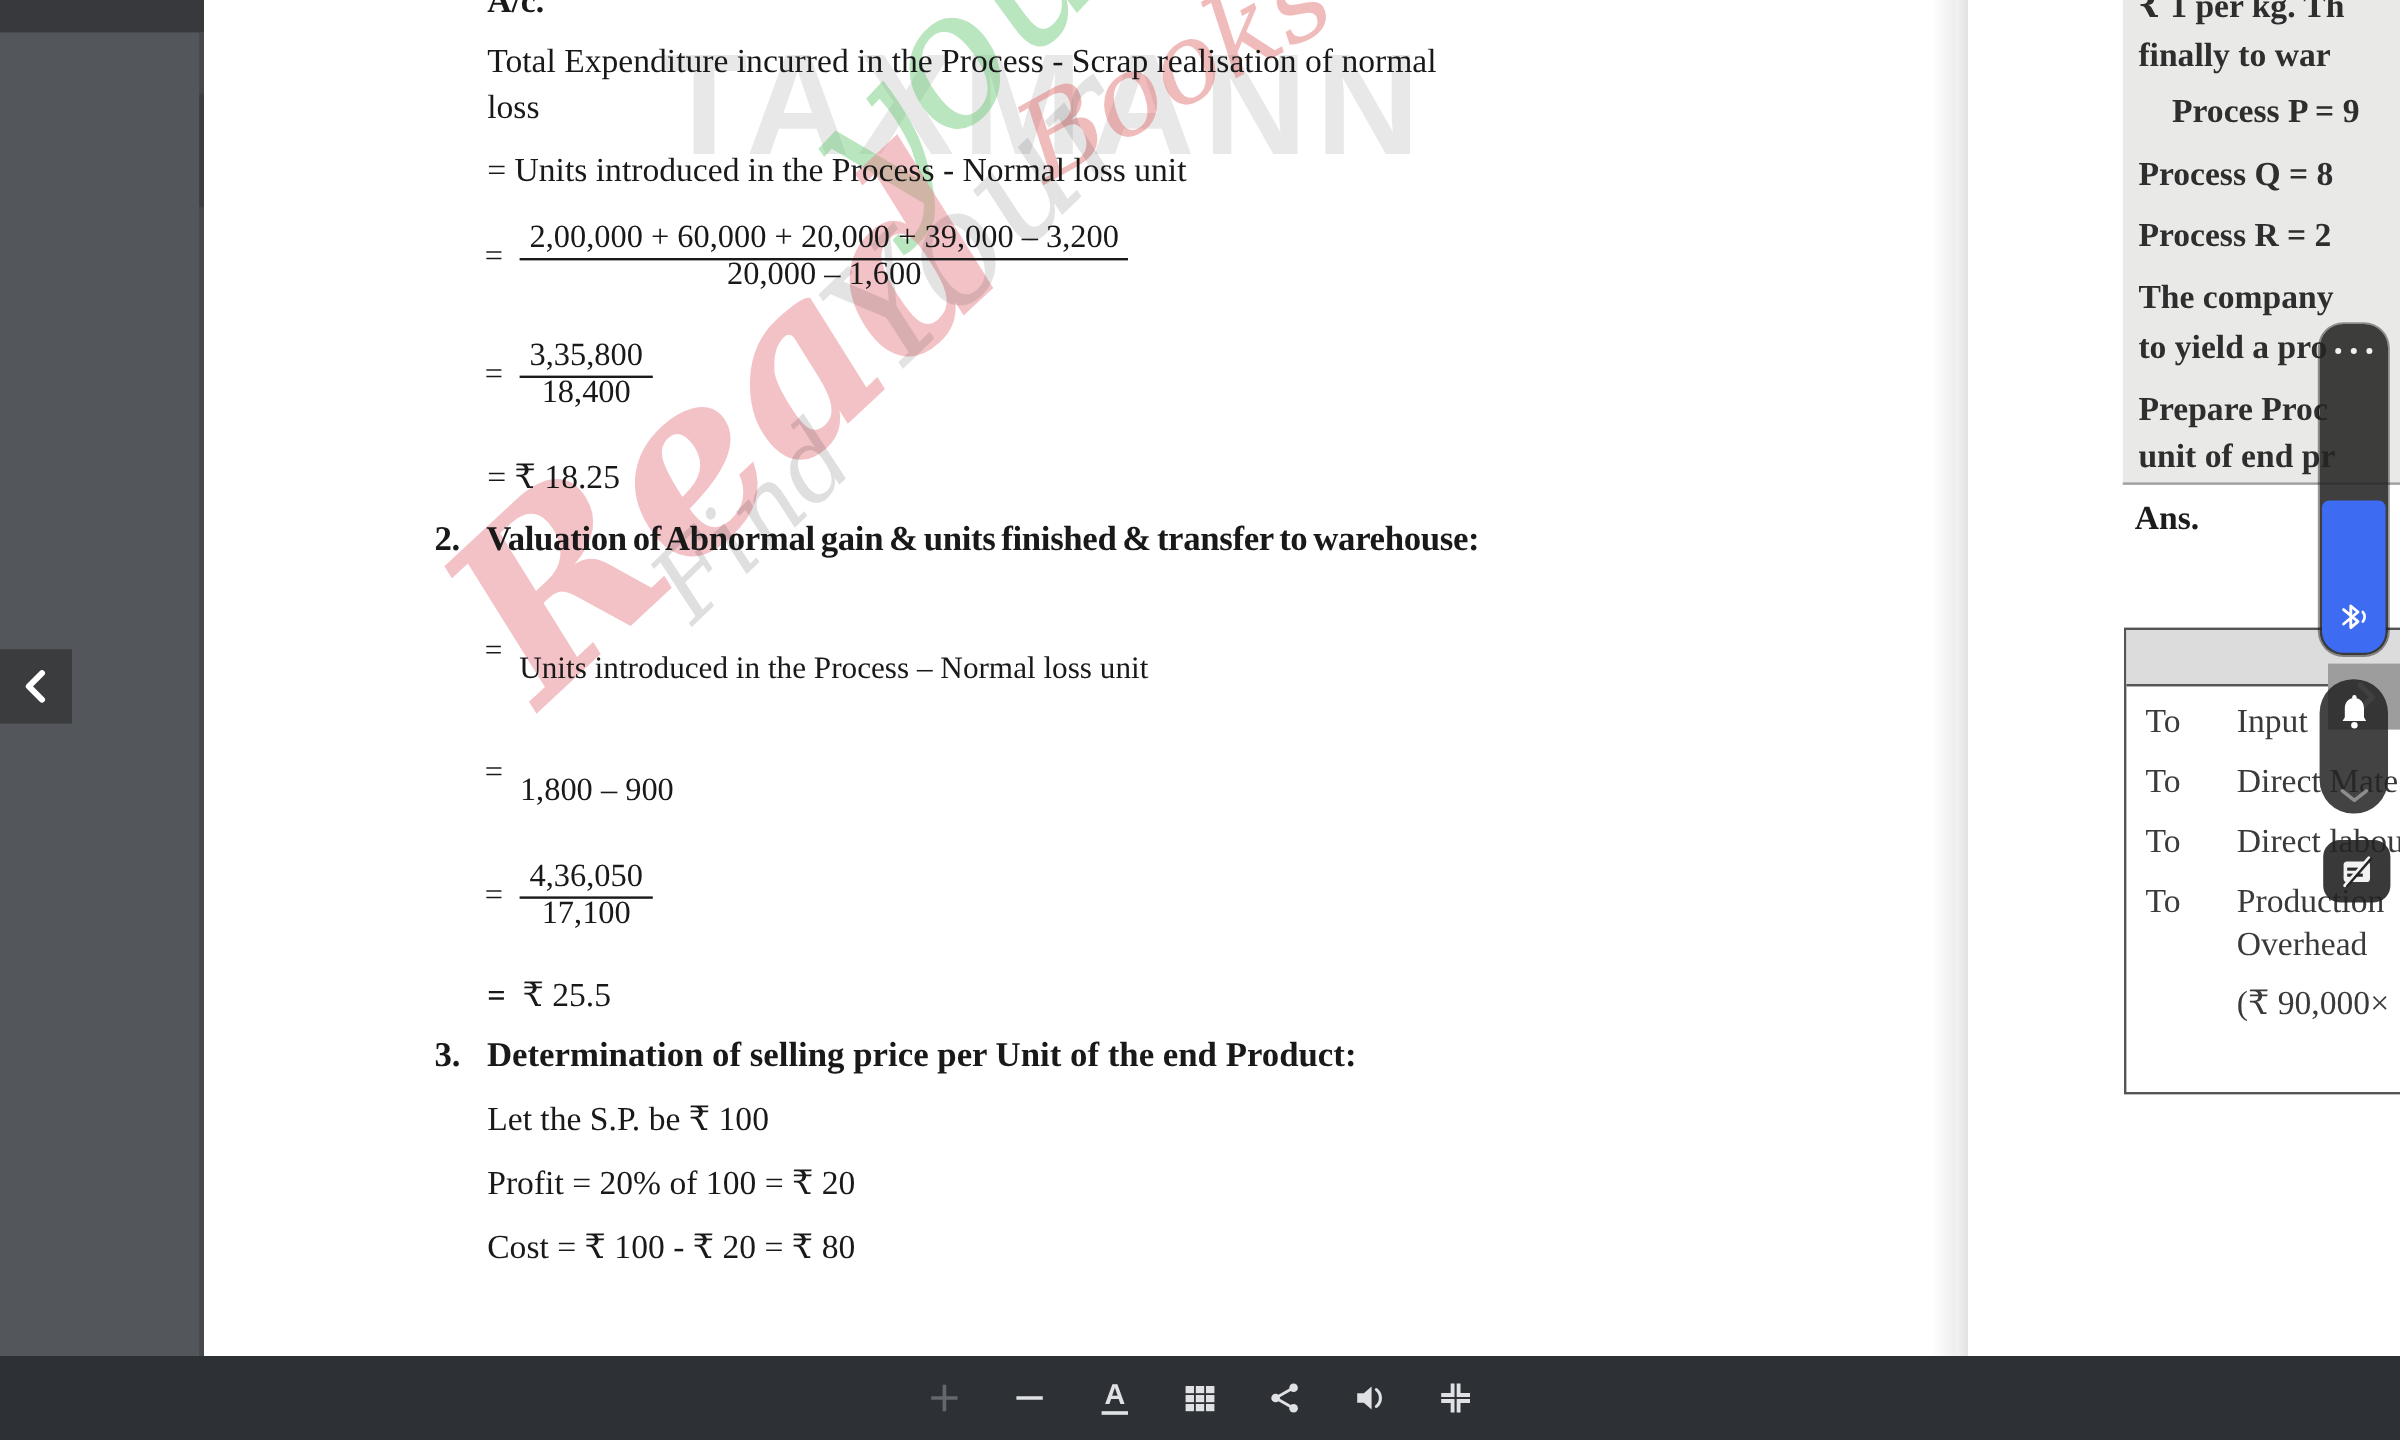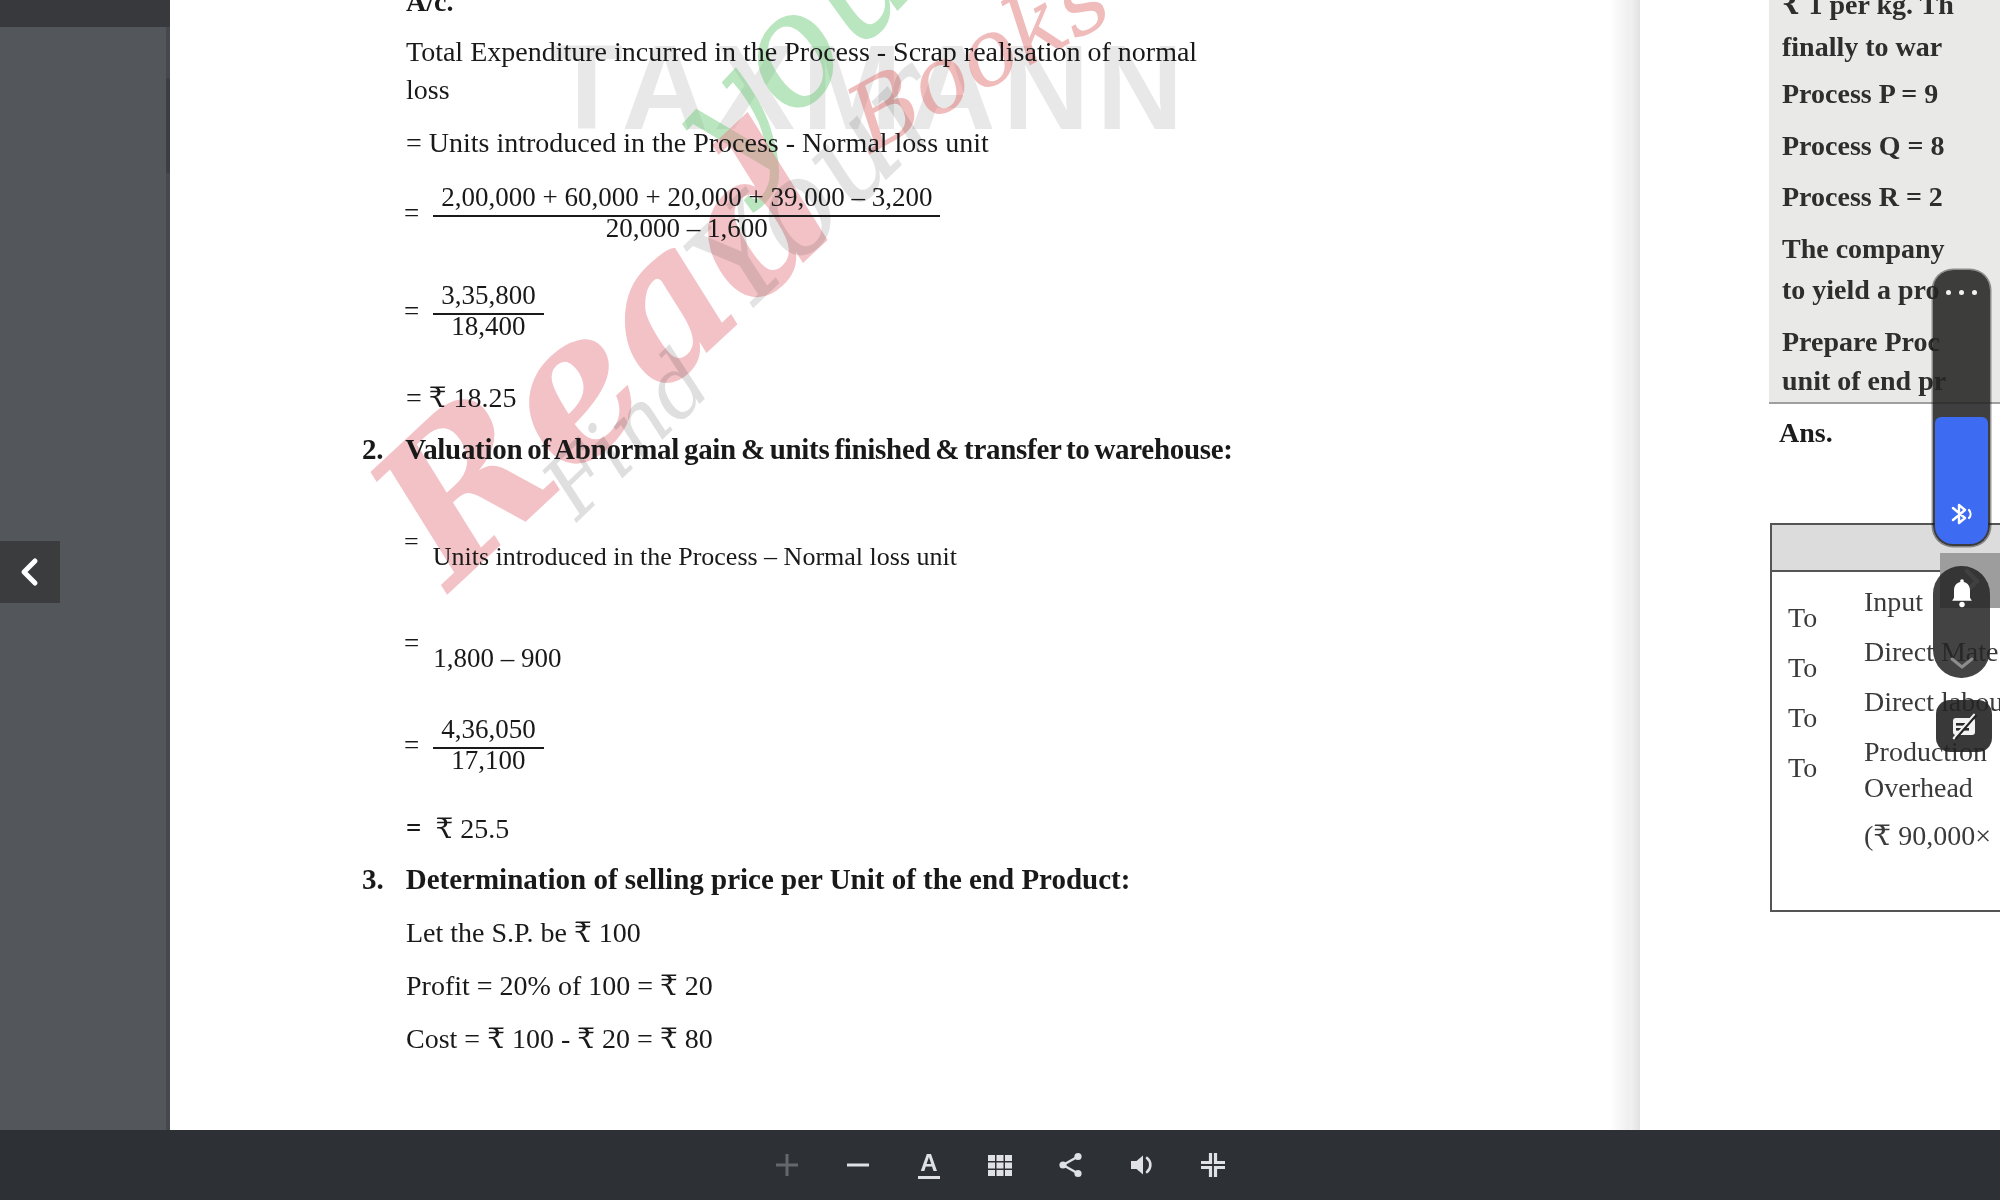--- a/index.html
+++ b/index.html
@@ -39,21 +39,21 @@
   .page-right{position:absolute;left:1636px;top:0;width:364px;height:1130px;background:#fff;overflow:hidden;z-index:1;}
   .gutter{position:absolute;left:1630px;top:0;width:10px;height:1130px;z-index:2;
       background:linear-gradient(to right,#f2f2f2,#e2e2e2);}
   .qbox{position:absolute;left:133px;top:-30px;width:420px;height:432px;background:#E9E9E7;
       border-bottom:2px solid #9f9f9f;}
   .qline{position:absolute;left:146px;z-index:2;font-weight:bold;font-size:28px;color:#2e2e2e;white-space:nowrap;}
   .ansl{position:absolute;left:143px;top:417px;font-weight:bold;font-size:28px;color:#1c1c1c;}
   .ledger{position:absolute;left:134px;top:523px;width:300px;height:385px;border:2px solid #555;background:#fff;}
   .ledger .lhead{position:absolute;left:0;top:0;right:0;height:45px;background:#dcdcdc;border-bottom:2px solid #555;}
   .lrow{position:absolute;white-space:nowrap;font-size:28px;color:#3a3a3a;}
-  .lrow .pfx{position:absolute;left:16px;margin-top:16px;}
+  .lrow .pfx{position:absolute;left:16px;}
   .lrow .itm{position:absolute;left:92px;}
 
   
   .btn-back{position:absolute;left:0;top:541px;width:60px;height:62px;background:#3B3C3E;z-index:20;
       display:flex;align-items:center;justify-content:center;cursor:pointer;}
   .btn-next{position:absolute;left:1940px;top:553px;width:60px;height:55px;background:#9D9D9D;z-index:6;
       display:flex;align-items:center;justify-content:flex-start;padding-left:22px;box-sizing:border-box;}
 
   
   .pill-top{position:absolute;left:1933px;top:270px;width:57px;height:276px;border-radius:20px;
@@ -147,21 +147,21 @@
     <div class="t" style="left:236px;top:1022px;">Cost = ₹ 100 - ₹ 20 = ₹ 80</div>
 
     <div class="edge-shade"></div>
   </div>
 
   <div class="gutter"></div>
   <div class="page-right">
     <div class="qbox"></div>
     <div class="qline" style="top:-12px;">₹ 1 per kg. Th</div>
     <div class="qline" style="top:31px;">finally to war</div>
-    <div class="qline" style="top:78px;">Process P = 9</div>
+    <div class="qline" style="top:78px;margin-left:28px;">Process P = 9</div>
     <div class="qline" style="top:130px;">Process Q = 8</div>
     <div class="qline" style="top:181px;">Process R = 2</div>
     <div class="qline" style="top:233px;">The company</div>
     <div class="qline" style="top:274px;">to yield a pro</div>
     <div class="qline" style="top:326px;">Prepare Proc</div>
     <div class="qline" style="top:365px;">unit of end pr</div>
 
     <div class="ansl">Ans.</div>
 
     <div class="ledger">

